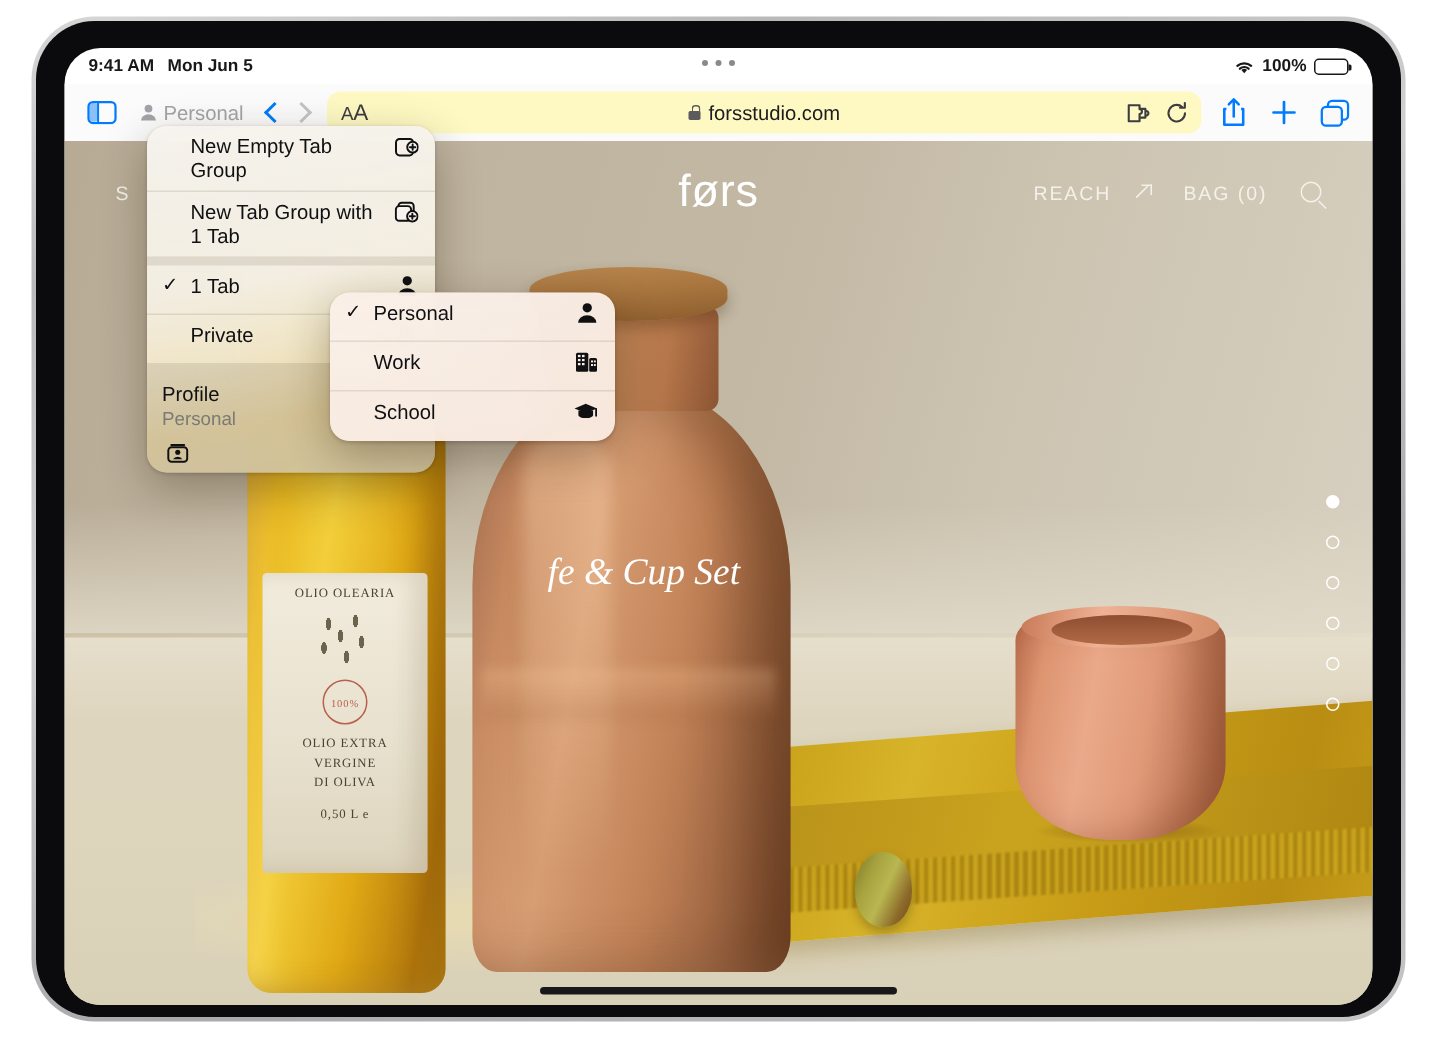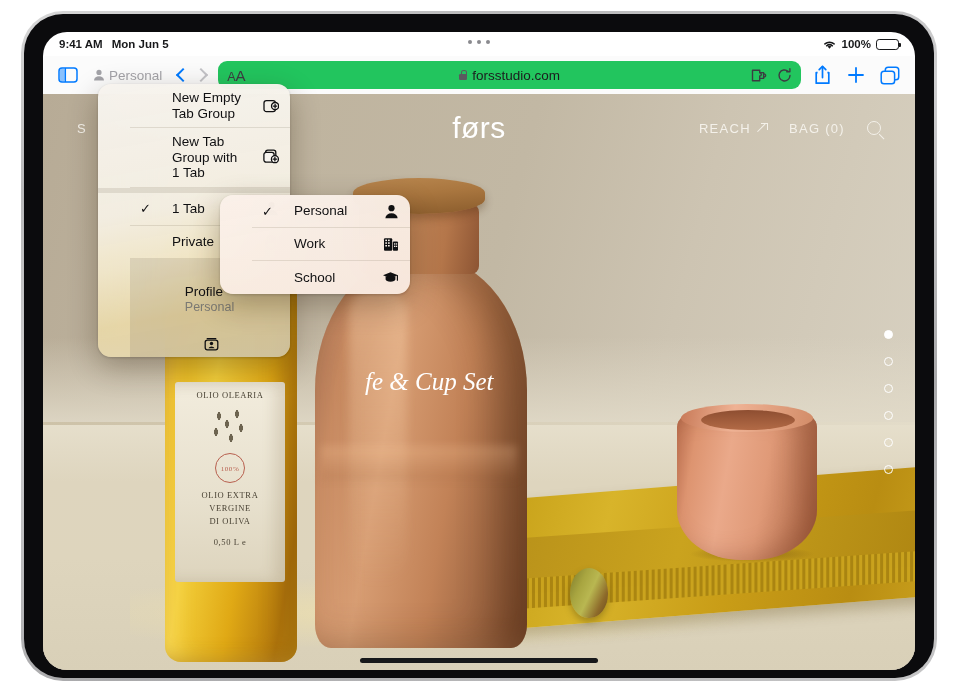--- a/index.html
+++ b/index.html
@@ -68,21 +68,21 @@
     width: 26px; height: 26px; flex: none;
   }
   .tb-profile {
     display: flex; align-items: center; gap: 4px;
     color: #a3a3a8; font-size: 13.5px; padding: 0 4px; flex: none;
   }
   .chev { width: 10px; height: 10px; border-style: solid; border-width: 2px 2px 0 0; }
   .chev.left  { transform: rotate(-135deg); border-color: #007aff; margin-left:4px;}
   .chev.right { transform: rotate(45deg);  border-color: #c3c3c7; margin-right:4px;}
   #address-bar {
-    flex: 1; height: 28px; border-radius: 9px; background: #22c55e;
+    flex: 1; height: 28px; border-radius: 9px; background: #fef9c3;
     display: flex; align-items: center; position: relative;
     padding: 0 9px; min-width: 0;
   }
   #aa-label { font-size: 12.5px; color: #3c3c41; letter-spacing:-.2px; }
   #aa-label .big { font-size: 15px; }
   .url-center {
     position: absolute; left: 0; right: 0; display: flex; align-items: center;
     justify-content: center; gap: 5px; pointer-events: none;
   }
   #url-text { font-size: 13.5px; color: #1c1c1e; }
@@ -188,21 +188,21 @@
     box-shadow: 0 4px 7px rgba(70,60,10,.35); }
 
   
   #site-header { position:absolute; left:0; right:0; top:0; height:68px;
     display:flex; align-items:center; padding:0 34px; z-index:6; }
   #site-nav-left { color:#f4f1ea; font-size:13px; letter-spacing:1.4px; }
   #site-logo { position:absolute; left:50%; transform:translateX(-50%);
     color:#ffffff; font-size:30px; letter-spacing:.5px; font-weight:400; }
   #site-nav-right { margin-left:auto; display:flex; align-items:center; gap:22px;
     color:#f4f1ea; font-size:13px; letter-spacing:1.3px; }
-  .nav-link { display:flex; align-items:center; gap:7px; }
+  .nav-link { display:flex; align-items:center; gap:17px; }
   .arrow-ne { display:inline-block; width:9px; height:9px; position:relative; }
   .arrow-ne:before{ content:''; position:absolute; left:0; bottom:0; width:11px; height:1.3px;
     background:#f4f1ea; transform:rotate(-45deg); transform-origin:left bottom; }
   .arrow-ne:after{ content:''; position:absolute; right:-1px; top:-1px; width:6px; height:6px;
     border-style:solid; border-width:1.3px 1.3px 0 0; border-color:#f4f1ea; }
   .search-glyph{ width:14px; height:14px; border:1.4px solid #f4f1ea; border-radius:50%; position:relative;}
   .search-glyph:after{ content:''; position:absolute; right:-5px; bottom:-3px; width:7px; height:1.4px;
     background:#f4f1ea; transform:rotate(45deg); }
 
   #product-title { position:absolute; left:322px; top:272px; z-index:6; color:#ffffff; }
@@ -232,24 +232,23 @@
     box-shadow: 0 10px 30px rgba(40,25,5,.32), 0 1px 3px rgba(0,0,0,.18);
     backdrop-filter: blur(26px);
   }
   #tab-group-menu { left:55px; top:52px; width:192px;
     background: linear-gradient(170deg, rgba(247,244,239,.96) 0%, rgba(246,241,229,.94) 44%,
       rgba(243,233,203,.93) 62%, rgba(233,216,168,.93) 80%, rgba(226,214,178,.94) 100%); }
   #profile-submenu { left:177px; top:163px; width:190px;
     background: linear-gradient(170deg, rgba(250,240,233,.96) 0%, rgba(250,239,231,.95) 40%,
       rgba(250,237,228,.95) 75%, rgba(249,235,226,.95) 100%); }
   .menu-item {
-    display:flex; align-items:center; min-height:33px; padding:6px 11px 6px 10px;
-    font-size:13.5px; color:#101012; gap:19px;
+    display:flex; min-height:33px; padding:6px 11px 6px 10px;
+    font-size:13.5px; color:#101012; gap:6px;
     border-bottom:.5px solid rgba(120,110,90,.18);
-    margin-left:32px;
   }
   .menu-item:last-child { border-bottom:none; }
   .menu-sep { height:5px; background:rgba(150,142,122,.22); border-bottom:none; }
   .mi-check { width:13px; flex:none; font-size:13px; line-height:1; color:#101012; }
   .mi-label { flex:1; line-height:15.5px; }
   .mi-sub { font-size:12.5px; color:#7b7a74; margin-top:1px; }
   .mi-icon { width:18px; flex:none; display:flex; justify-content:flex-end; }
   .mi-highlight { background: rgba(120,112,92,.18); flex-direction: column; }
 
   svg { display:block; }

